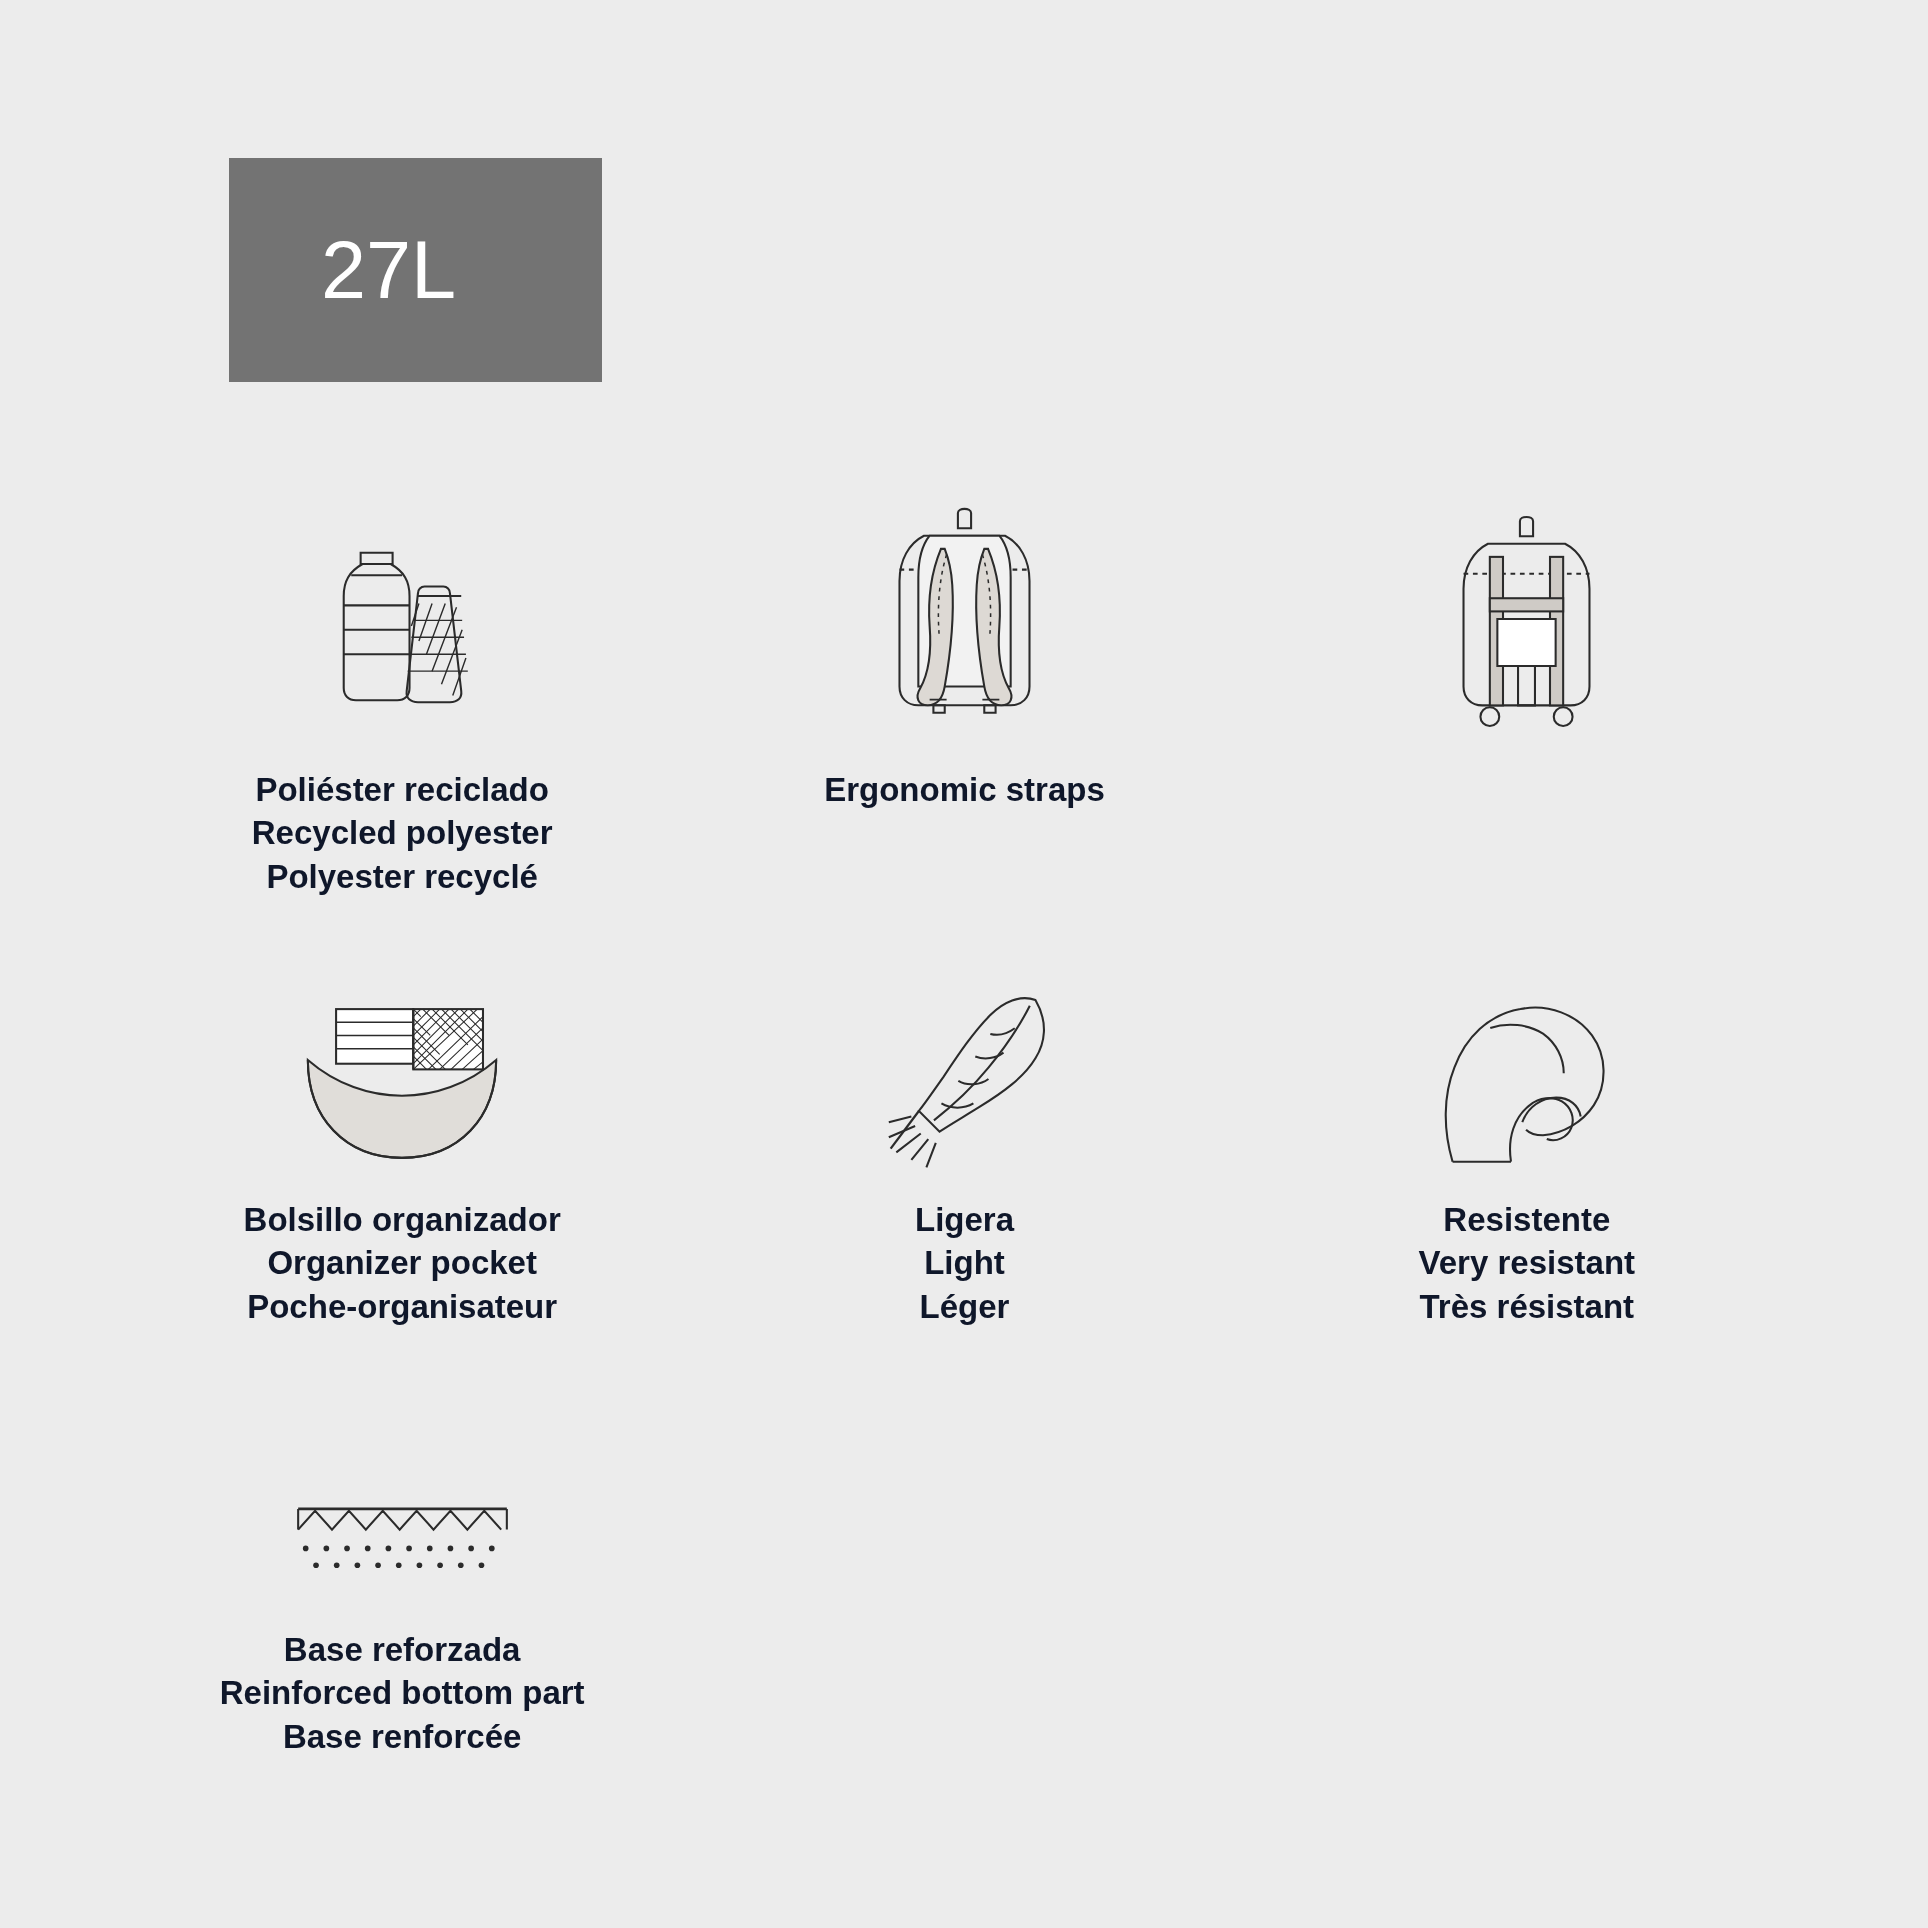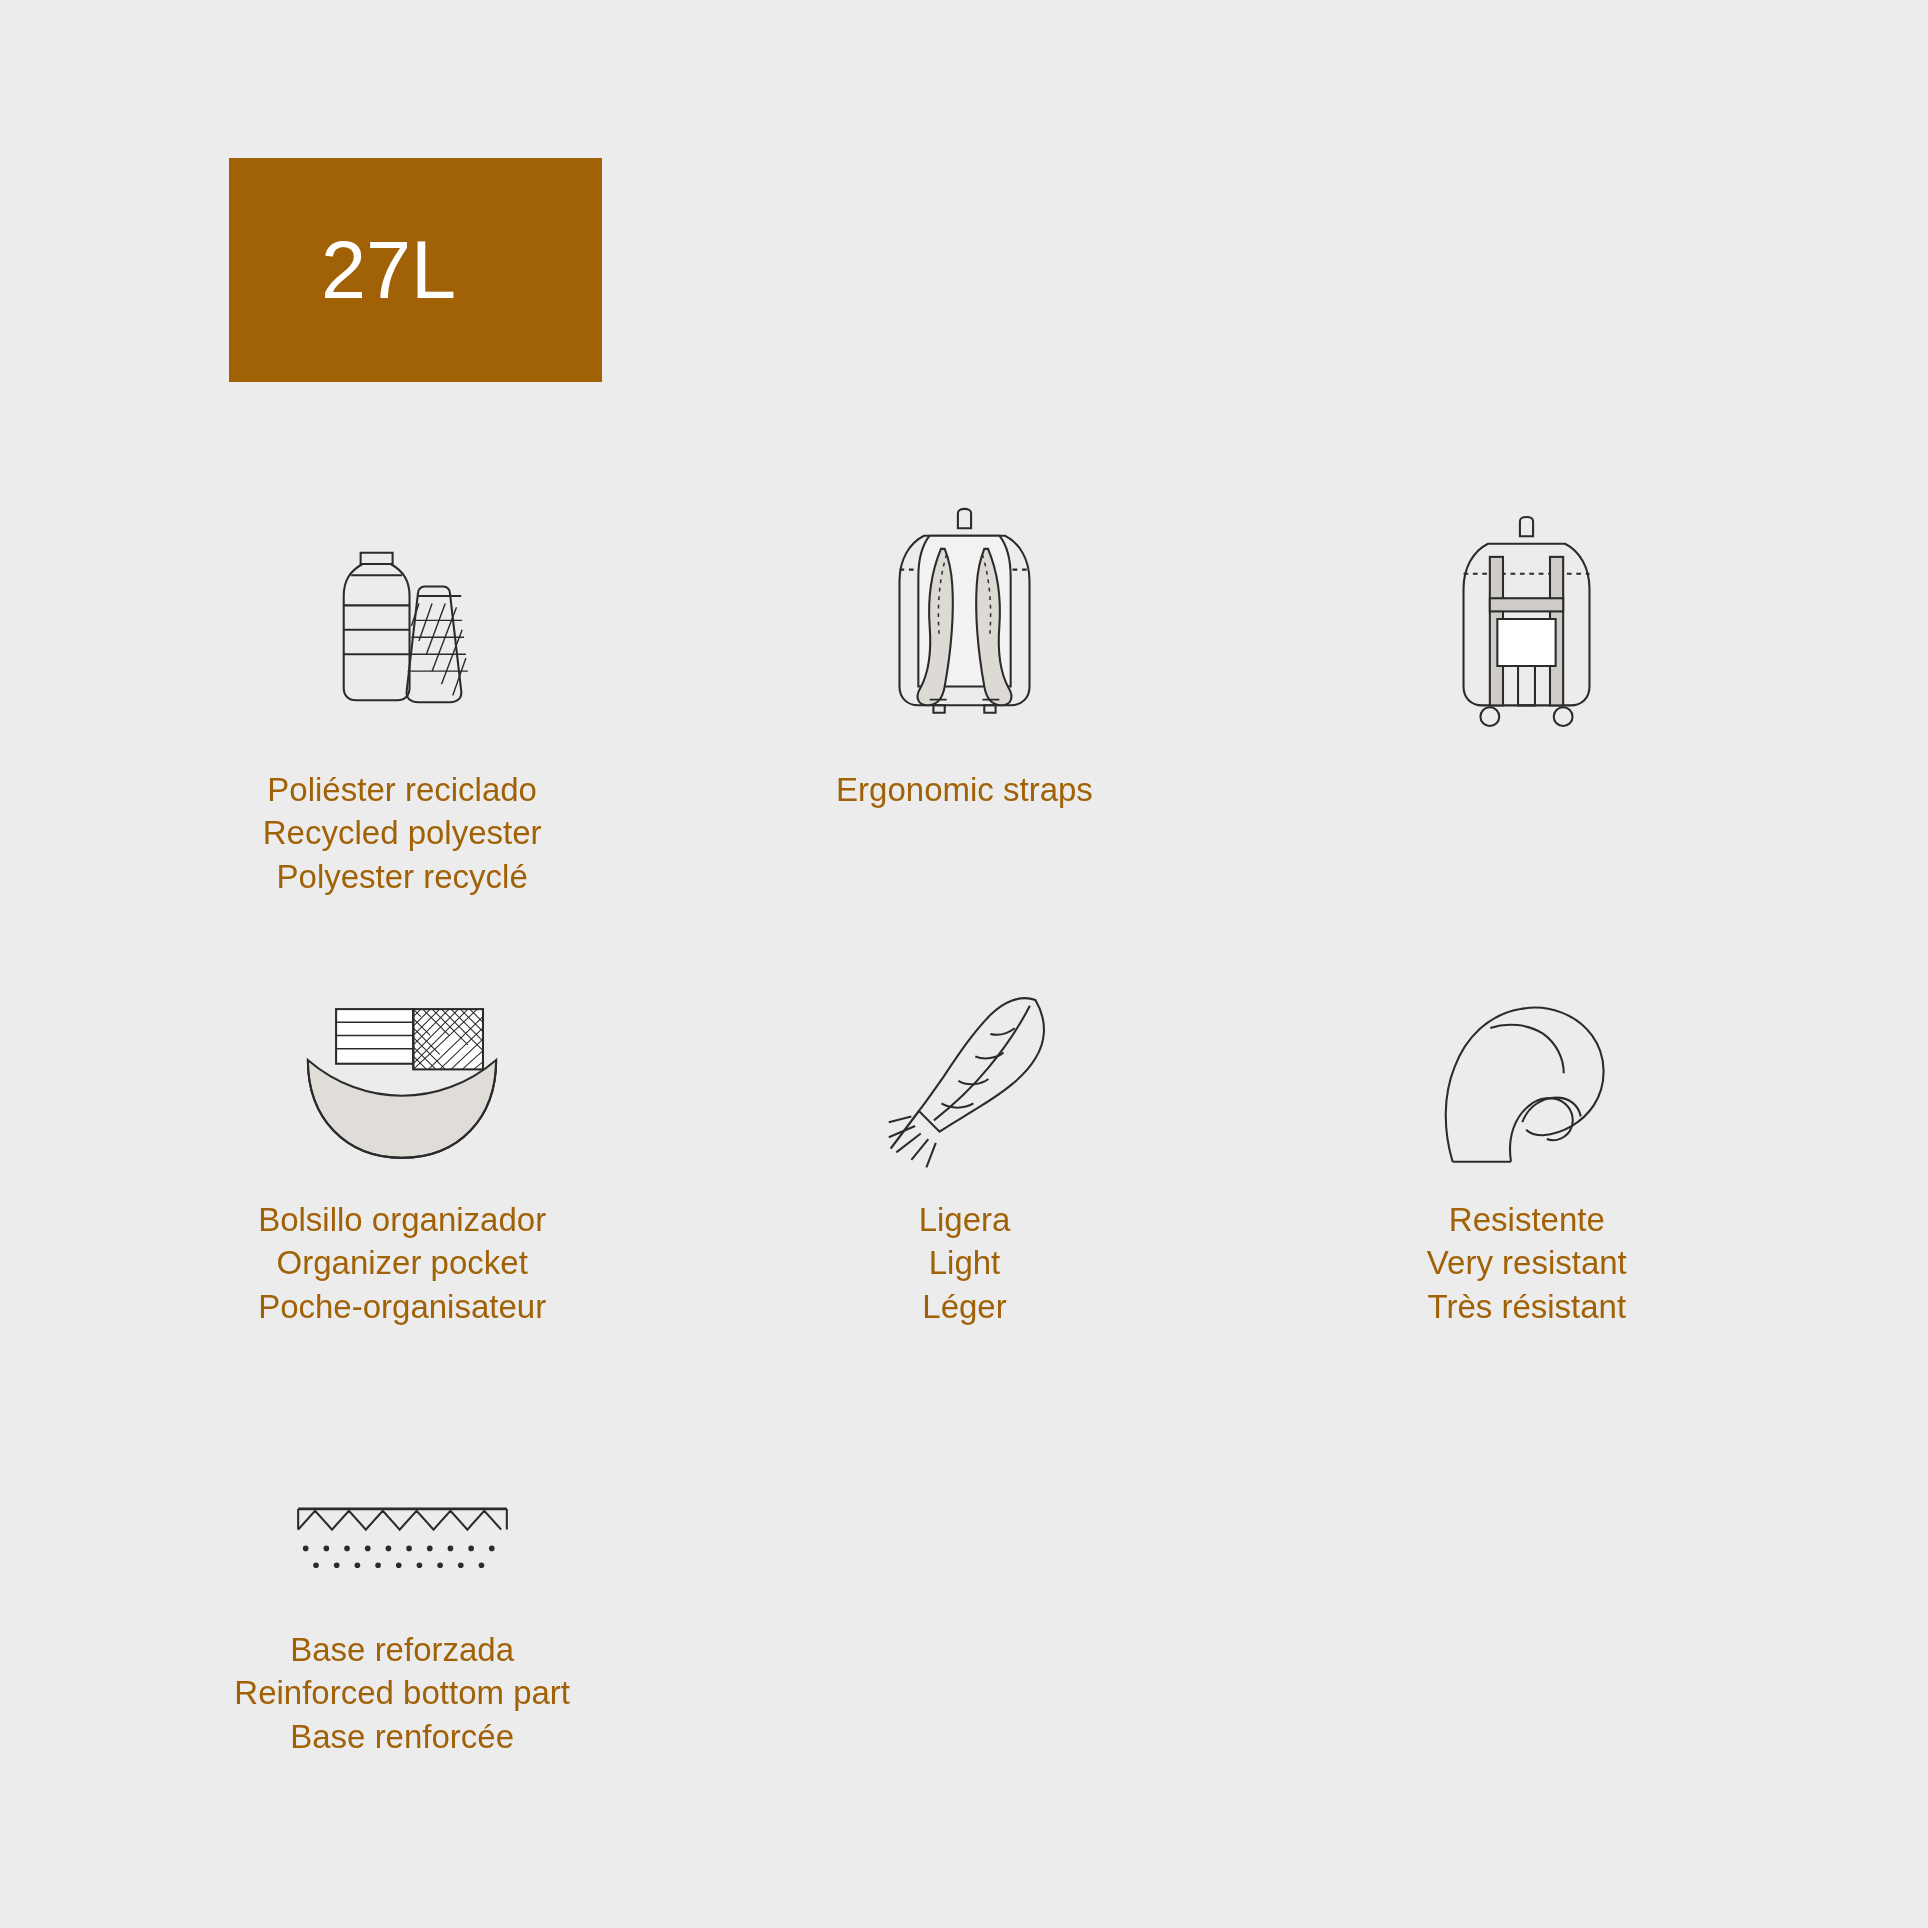--- a/index.html
+++ b/index.html
@@ -20,21 +20,21 @@
     height: 1928px;
     box-sizing: border-box;
   }
   
   .capacity-badge {
     position: absolute;
     left: 229px;
     top: 158px;
     width: 373px;
     height: 224px;
-    background: #a16207;
+    background: #737373;
     display: flex;
     align-items: center;
     justify-content: flex-start;
   }
   .capacity-badge .cap-text {
     color: #ffffff;
     font-size: 81px;
     letter-spacing: 0px;
     font-weight: 400;
     margin-left: 92px;
@@ -64,21 +64,22 @@
     justify-content: center;
     margin-bottom: 24.5px;
   }
   .icon-box svg {
     display: block;
   }
   .labels {
     text-align: center;
     line-height: 1.32;
     font-size: 33px;
-    color: #a16207;
+    color: #0f172a;
+    font-weight: bold;
   }
   .labels div {
     white-space: nowrap;
   }
   
   .row2 .icon-box { height: 217px; }
   .row3 .icon-box { height: 217px; }
 </style>
 </head>
 <body>

